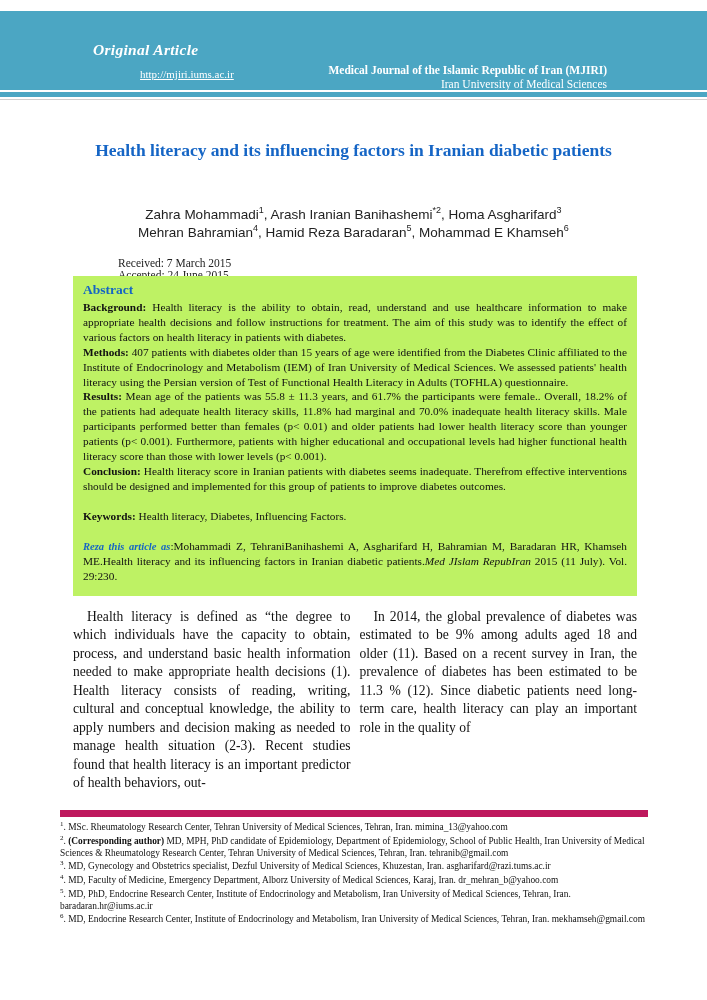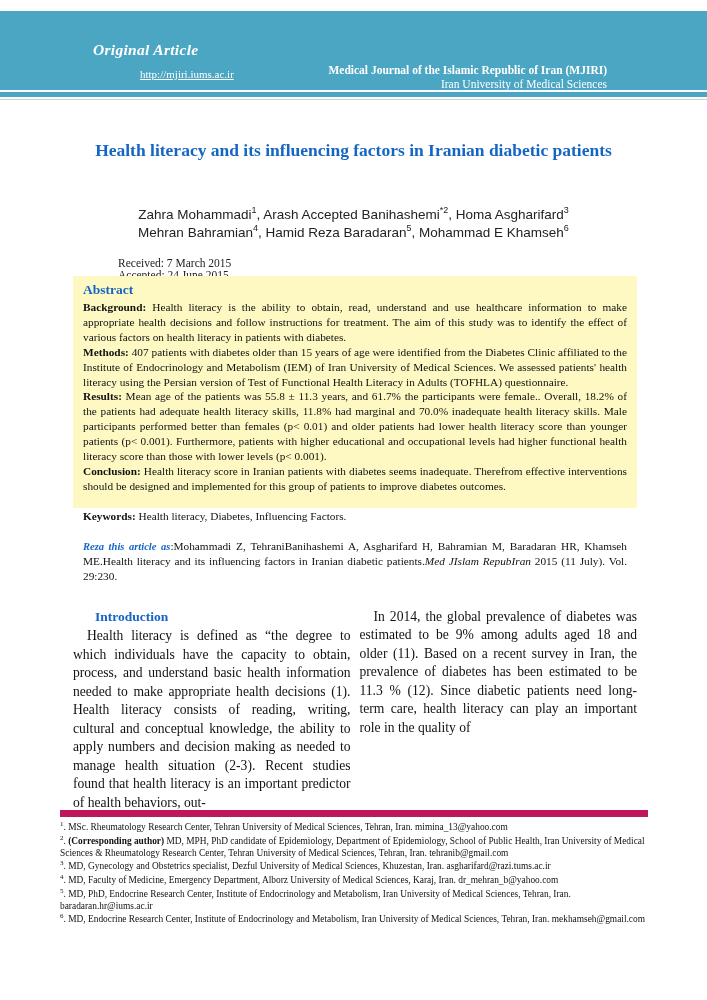--- a/index.html
+++ b/index.html
@@ -55,22 +55,22 @@
   }
   .authors sup { font-size: 9px; }
   .dates-row {
     position: absolute; top: 246px; left: 118px; width: 483px;
     display: flex; justify-content: space-between;
     font-size: 11.5px; color: #222; flex-direction: column;
   }
   .date-published { font-family: "Liberation Sans", sans-serif; }
   
   .abstract-box {
-    position: absolute; top: 265px; left: 73px; width: 564px; height: 232px;
-    background: #fef9c3; padding: 6px 10px 8px 10px;
+    position: absolute; top: 265px; left: 73px; width: 564px; height: 320px;
+    background: #bef264; padding: 6px 10px 8px 10px;
   }
   .abstract-heading {
     color: #1565C5; font-weight: bold; font-size: 13.5px; margin-bottom: 2px;
   }
   .abstract-box p {
     font-size: 11.3px; line-height: 1.32; text-align: justify; color: #111;
   }
   .keywords-line { margin-top: 15px; }
   .cite-line {
     margin-top: 15px; font-size: 10px; line-height: 1.32;
@@ -111,21 +111,21 @@
       <div class="journal-name">Medical Journal of the Islamic Republic of Iran (MJIRI)</div>
       <div class="journal-university">Iran University of Medical Sciences</div>
     </div>
   </div>
   <div class="header-strip"></div>
   <div class="header-grayline"></div>
 
   <div class="paper-title">Health literacy and its influencing factors in Iranian diabetic patients</div>
 
   <div class="authors">
-    <div><span>Zahra Mohammadi</span><sup>1</sup><span>, Arash Accepted Banihashemi</span><sup>*2</sup><span>, Homa Asgharifard</span><sup>3</sup></div>
+    <div><span>Zahra Mohammadi</span><sup>1</sup><span>, Arash Iranian Banihashemi</span><sup>*2</sup><span>, Homa Asgharifard</span><sup>3</sup></div>
     <div><span>Mehran Bahramian</span><sup>4</sup><span>, Hamid Reza Baradaran</span><sup>5</sup><span>, Mohammad E Khamseh</span><sup>6</sup></div>
   </div>
 
   <div class="dates-row">
     <span class="date-received">Received: 7 March 2015</span>
     <span class="date-accepted">Accepted: 24 June 2015</span>
     <span class="date-published">Published: 11 July 2015</span>
   </div>
 
   <div class="abstract-box">
@@ -133,21 +133,20 @@
     <p><b>Background:</b><span> Health literacy is the ability to obtain, read, understand and use healthcare information to make appropriate health decisions and follow instructions for treatment. The aim of this study was to identify the effect of various factors on health literacy in patients with diabetes.</span></p>
     <p><b>Methods:</b><span> 407 patients with diabetes older than 15 years of age were identified from the Diabetes Clinic affiliated to the Institute of Endocrinology and Metabolism (IEM) of Iran University of Medical Sciences. We assessed patients' health literacy using the Persian version of Test of Functional Health Literacy in Adults (TOFHLA) questionnaire.</span></p>
     <p><b>Results:</b><span> Mean age of the patients was 55.8 ± 11.3 years, and 61.7% the participants were female.. Overall, 18.2% of the patients had adequate health literacy skills, 11.8% had marginal and 70.0% inadequate health literacy skills. Male participants performed better than females (p&lt; 0.01) and older patients had lower health literacy score than younger patients (p&lt; 0.001). Furthermore, patients with higher educational and occupational levels had higher functional health literacy score than those with lower levels (p&lt; 0.001).</span></p>
     <p><b>Conclusion:</b><span> Health literacy score in Iranian patients with diabetes seems inadequate. Therefrom effective interventions should be designed and implemented for this group of patients to improve diabetes outcomes.</span></p>
     <p class="keywords-line"><b>Keywords:</b><span> Health literacy, Diabetes, Influencing Factors.</span></p>
     <p class="cite-line"><span class="cite-label">Reza this article as</span><span>:</span><span>Mohammadi Z, TehraniBanihashemi A, Asgharifard H, Bahramian M, Baradaran HR, Khamseh ME.Health literacy and its influencing factors in Iranian diabetic patients.</span><i>Med JIslam RepubIran</i><span> 2015 (11 July). Vol. 29:230.</span></p>
   </div>
 
   <div class="intro">
     <div class="intro-col">
-      <div class="intro-heading">Introduction</div>
       <div class="indent">Health literacy is defined as “the degree to which individuals have the capacity to obtain, process, and understand basic health information needed to make appropriate health decisions (1). Health literacy consists of reading, writing, cultural and conceptual knowledge, the ability to apply numbers and decision making as needed to manage health situation (2-3). Recent studies found that health literacy is an important predictor of health behaviors, out-</div>
     </div>
     <div class="intro-col">
       <div class="indent">In 2014, the global prevalence of diabetes was estimated to be 9% among adults aged 18 and older (11). Based on a recent survey in Iran, the prevalence of diabetes has been estimated to be 11.3 % (12). Since diabetic patients need long-term care, health literacy can play an important role in the quality of</div>
     </div>
   </div>
 
   <div class="footnotes">
     <div><sup>1</sup><span>. </span><span class="fn-bold"></span><span>MSc. Rheumatology Research Center, Tehran University of Medical Sciences, Tehran, Iran. mimina_13@yahoo.com</span></div>
     <div><sup>2</sup><span>. </span><span class="fn-bold">(Corresponding author)</span><span> MD, MPH, PhD candidate of Epidemiology, Department of Epidemiology, School of Public Health, Iran University of Medical Sciences &amp; Rheumatology Research Center, Tehran University of Medical Sciences, Tehran, Iran. tehranib@gmail.com</span></div>

